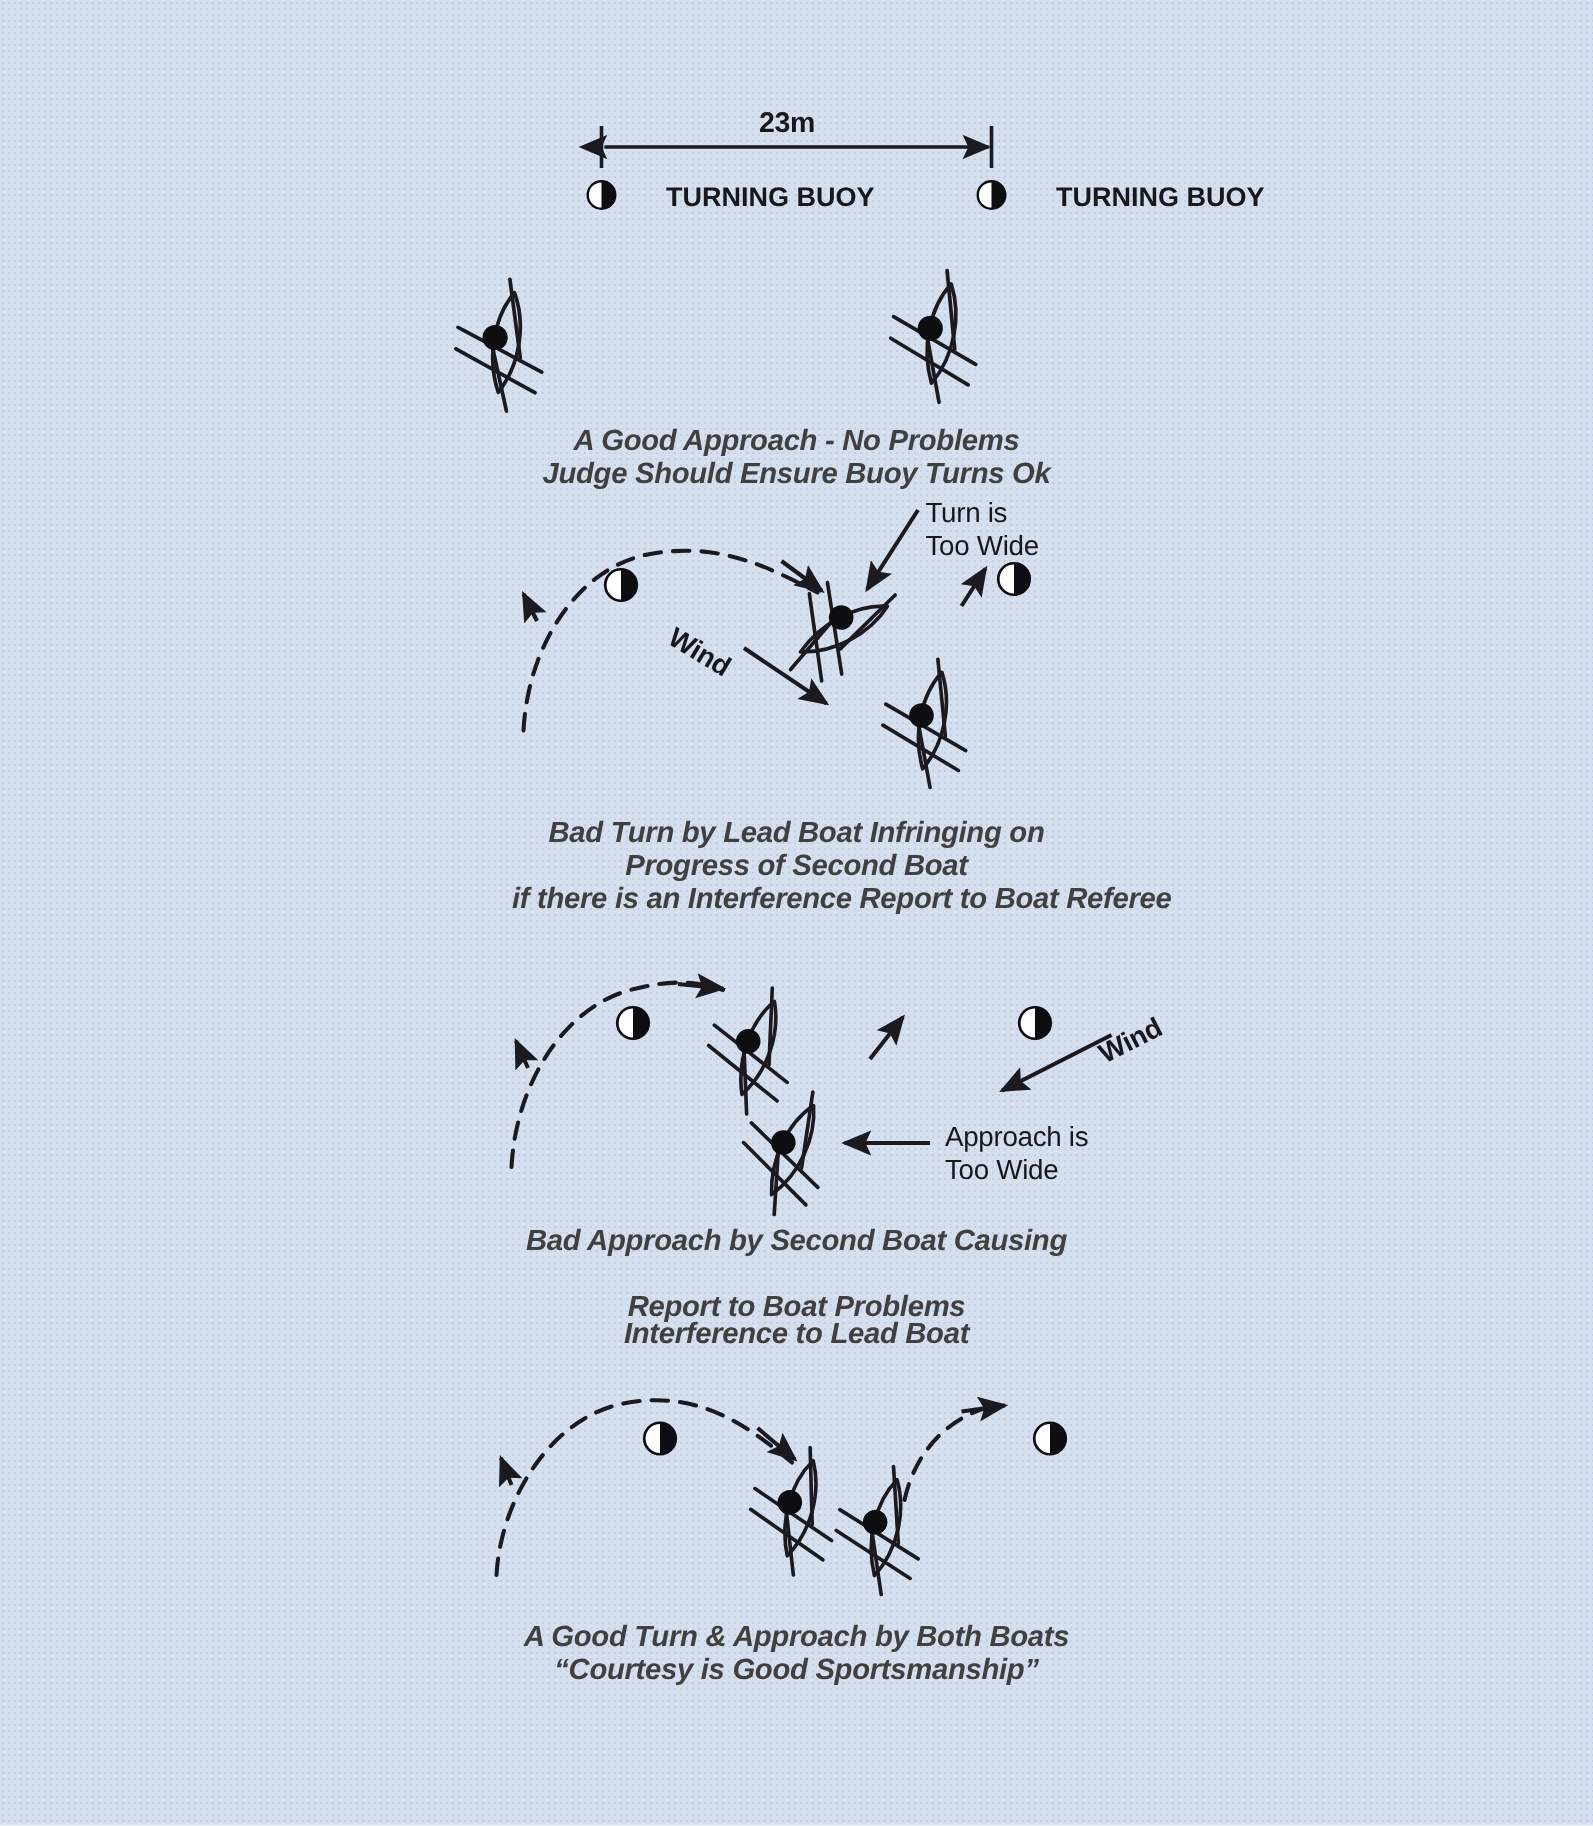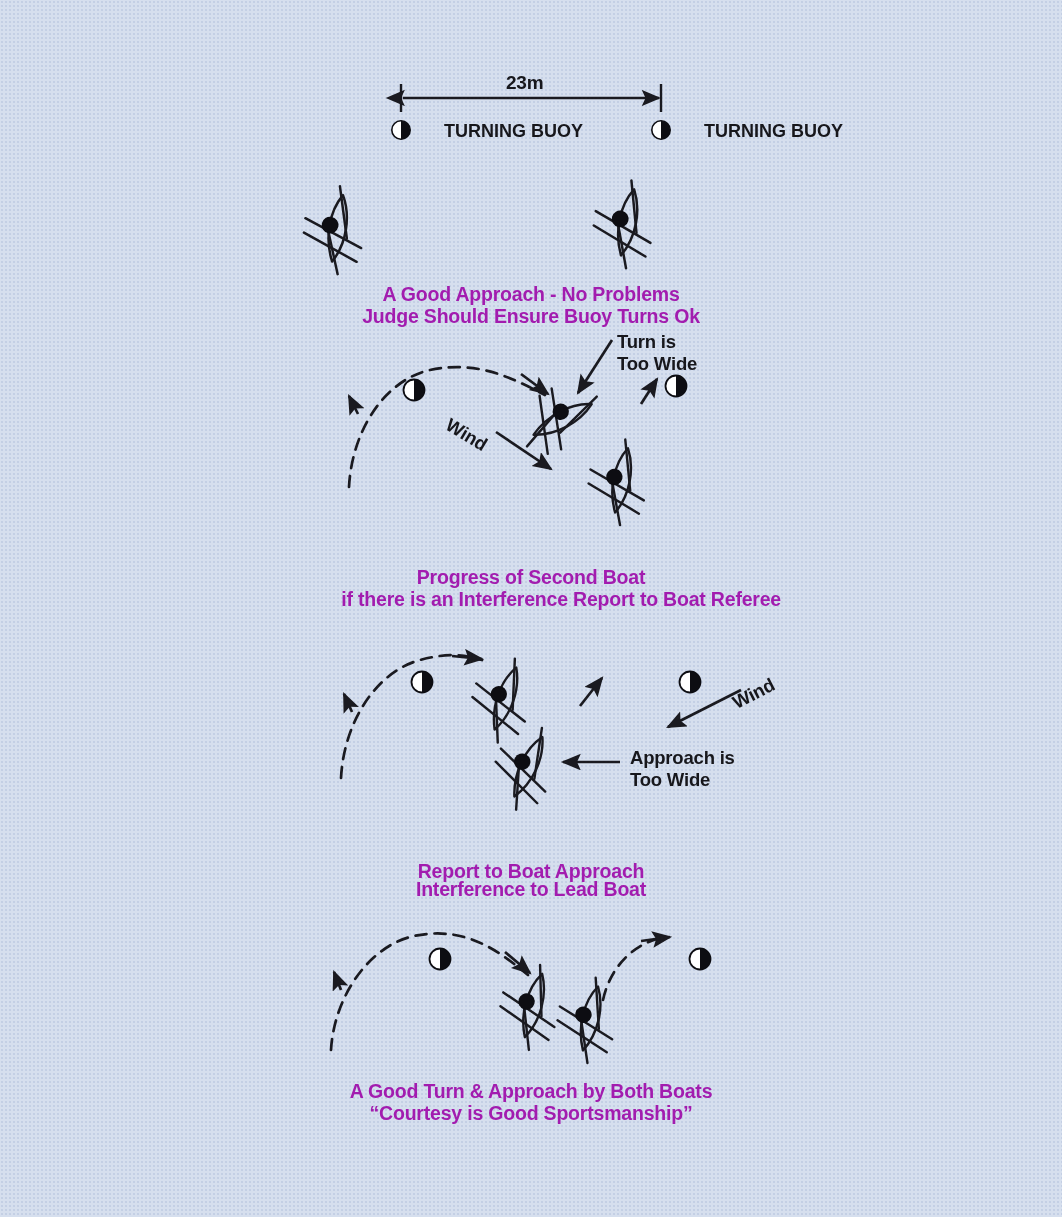--- a/index.html
+++ b/index.html
@@ -29,33 +29,34 @@
   }
   #scene {
     position: absolute;
     left: 0; top: 0;
     width: 1062px;
     height: 1217px;
   }
   .caption {
     position: absolute;
     text-align: center;
-    color: #a21caf;
+    color: #404040;
     font-family: "Liberation Sans", sans-serif;
     font-weight: 700;
     font-size: 19.5px;
     line-height: 23px;
     letter-spacing: -0.2px;
     white-space: pre;
+    font-style: italic;
   }
   .lbl {
     position: absolute;
     color: #17171c;
     font-family: "Liberation Sans", sans-serif;
-    font-weight: 700;
+    font-weight: 400;
     font-size: 18.5px;
     line-height: 22px;
     letter-spacing: -0.2px;
     white-space: pre;
   }
   .lbl-buoy {
     font-size: 18px;
     font-weight: 700;
     letter-spacing: 0px;
     margin-left: 33px;
@@ -210,27 +211,29 @@
     <div class="lbl lbl-buoy" style="left:411px; top:120px;">TURNING BUOY</div>
     <div class="lbl lbl-buoy" style="left:671px; top:120px;">TURNING BUOY</div>
 
     <div class="caption" style="left:331px; top:283px; width:400px;">A Good Approach - No Problems</div>
     <div class="caption" style="left:331px; top:305px; width:400px;">Judge Should Ensure Buoy Turns Ok</div>
 
     <div class="lbl" style="left:617px; top:331px;">Turn is</div>
     <div class="lbl" style="left:617px; top:353px;">Too Wide</div>
     <div class="lbl lbl-wind" style="left:453px; top:414px; transform:rotate(31deg);">Wind</div>
 
+    <div class="caption" style="left:281px; top:544px; width:500px;">Bad Turn by Lead Boat Infringing on</div>
     <div class="caption" style="left:281px; top:566px; width:500px;">Progress of Second Boat</div>
     <div class="caption" style="left:281px; top:588px; width:500px;text-align:right;">if there is an Interference Report to Boat Referee</div>
 
     <div class="lbl lbl-wind" style="left:729px; top:694px; transform:rotate(-27deg);">Wind</div>
     <div class="lbl" style="left:630px; top:747px;text-align:right;">Approach is</div>
     <div class="lbl" style="left:630px; top:769px;">Too Wide</div>
 
+    <div class="caption" style="left:281px; top:816px; width:500px;">Bad Approach by Second Boat Causing</div>
     <div class="caption" style="left:281px; top:878px; width:500px;">Interference to Lead Boat</div>
-    <div class="caption" style="left:281px; top:860px; width:500px;">Report to Boat Approach</div>
+    <div class="caption" style="left:281px; top:860px; width:500px;">Report to Boat Problems</div>
 
     <div class="caption" style="left:281px; top:1102px; width:500px;">“Courtesy is Good Sportsmanship”</div>
     <div class="caption" style="left:281px; top:1080px; width:500px;">A Good Turn &amp; Approach by Both Boats</div>
 
   </div>
 </div>
 
 </body></html>

